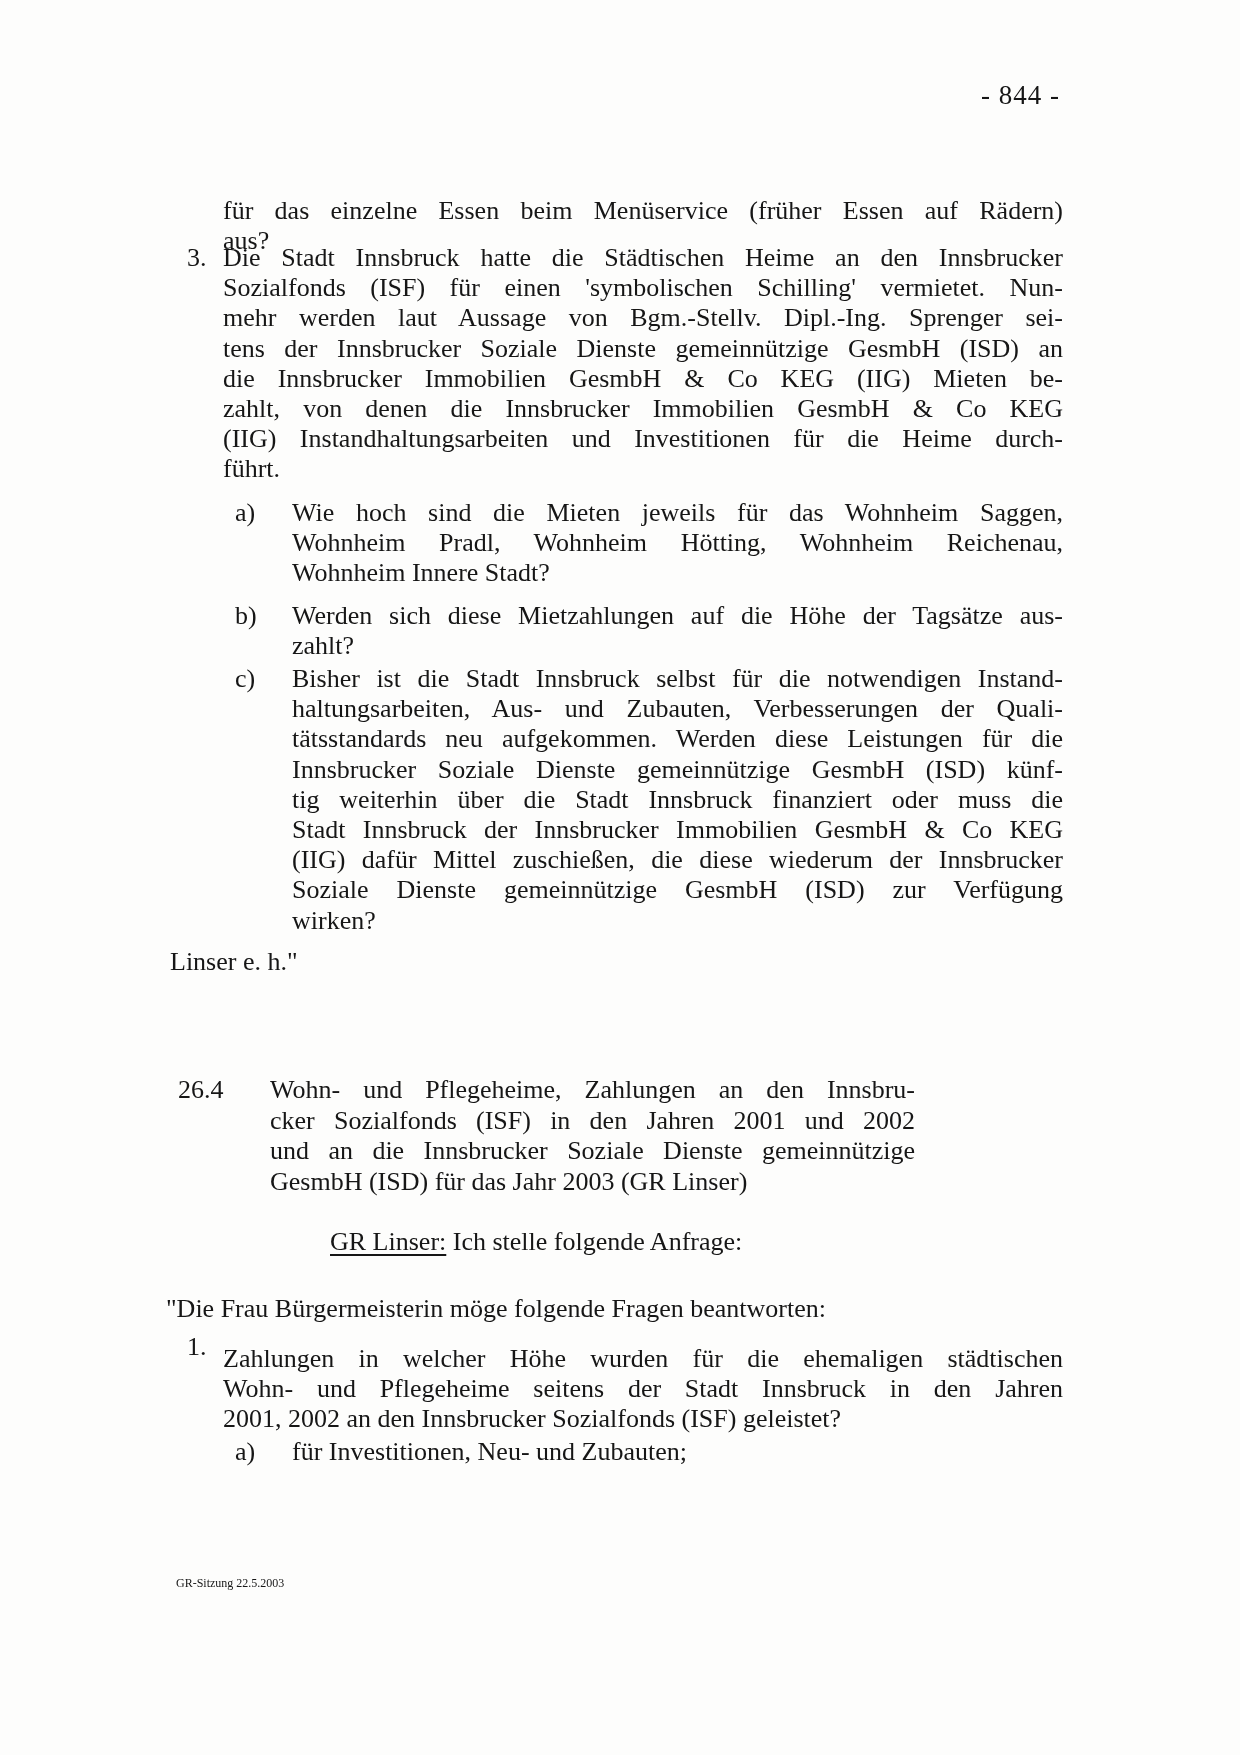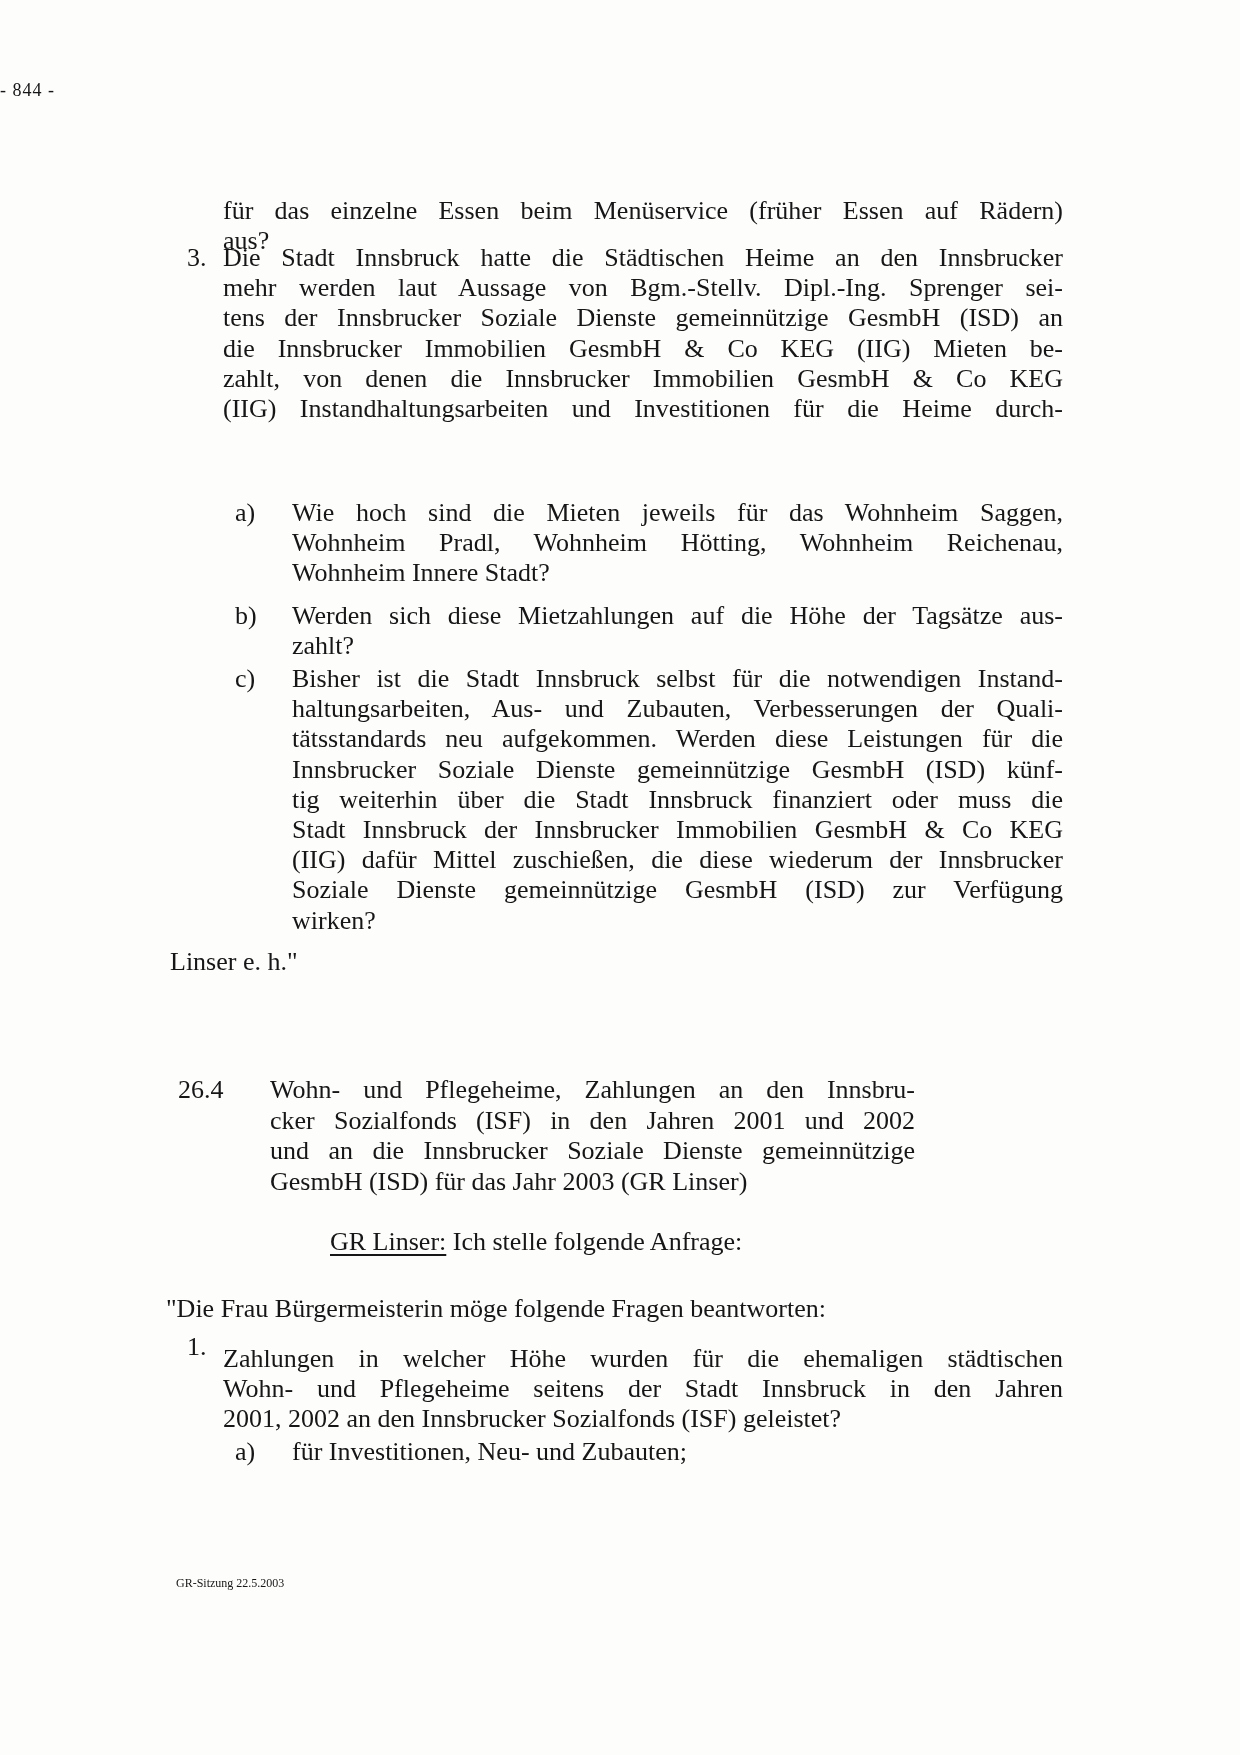--- a/index.html
+++ b/index.html
@@ -14,22 +14,22 @@
     background: #fdfdfc;
     color: #161616;
     font-family: "Liberation Serif", "DejaVu Serif", serif;
     overflow: hidden;
   }
   .abs { position: absolute; }
   .pagenum {
     top: 80px;
     left: 0;
     width: 1060px;
-    text-align: left;
-    font-size: 18px;
+    text-align: right;
+    font-size: 27px;
     letter-spacing: 1px;
   }
   .par { font-size: 26px; line-height: 30.2px; }
   .ln { text-align: justify; text-align-last: justify; white-space: normal; }
   .ln.last { text-align-last: left; }
   .marker { font-size: 26px; line-height: 30.2px; }
   .single { font-size: 26px; line-height: 30px; }
   .heading .ln { line-height: 30.5px; }
   .speaker-label { text-decoration: underline; text-underline-offset: 4px; }
   .footer { font-size: 12px; }
@@ -42,25 +42,27 @@
   <div class="abs pagenum">- 844 -</div>
 
   <div class="abs par" style="top:196px; left:223px; width:840px;">
       <div class="ln">für das einzelne Essen beim Menüservice (früher Essen auf Rädern)</div>
       <div class="ln last">aus?</div>
     </div>
 
   <div class="abs marker" style="top:243px; left:187px;">3.</div>
   <div class="abs par" style="top:243px; left:223px; width:840px;">
       <div class="ln">Die Stadt Innsbruck hatte die Städtischen Heime an den Innsbrucker</div>
+      <div class="ln">Sozialfonds (ISF) für einen 'symbolischen Schilling' vermietet. Nun-</div>
       <div class="ln">mehr werden laut Aussage von Bgm.-Stellv. Dipl.-Ing. Sprenger sei-</div>
       <div class="ln">tens der Innsbrucker Soziale Dienste gemeinnützige GesmbH (ISD) an</div>
       <div class="ln">die Innsbrucker Immobilien GesmbH &amp; Co KEG (IIG) Mieten be-</div>
       <div class="ln">zahlt, von denen die Innsbrucker Immobilien GesmbH &amp; Co KEG</div>
       <div class="ln">(IIG) Instandhaltungsarbeiten und Investitionen für die Heime durch-</div>
+      <div class="ln last">führt.</div>
     </div>
 
   <div class="abs marker" style="top:498px; left:235px;">a)</div>
   <div class="abs par" style="top:498px; left:292px; width:771px;">
       <div class="ln">Wie hoch sind die Mieten jeweils für das Wohnheim Saggen,</div>
       <div class="ln">Wohnheim Pradl, Wohnheim Hötting, Wohnheim Reichenau,</div>
       <div class="ln last">Wohnheim Innere Stadt?</div>
     </div>
 
   <div class="abs marker" style="top:601px; left:235px;">b)</div>

